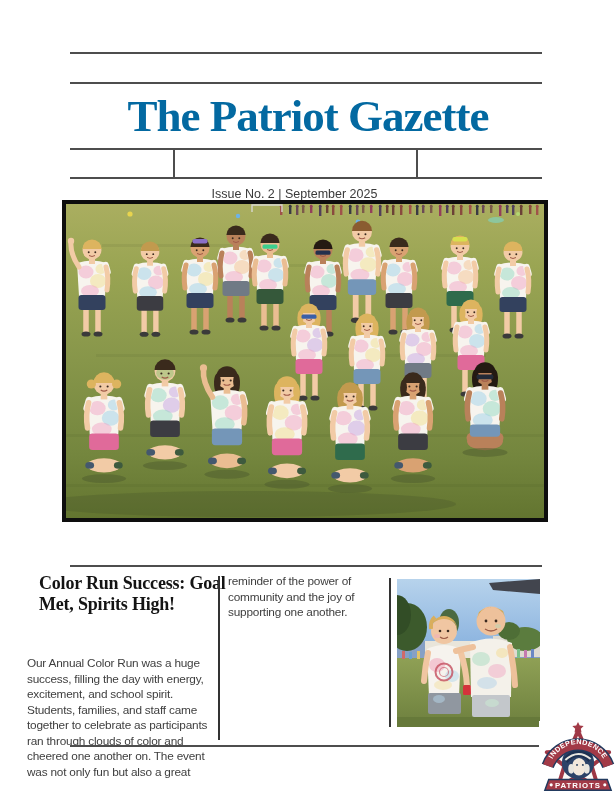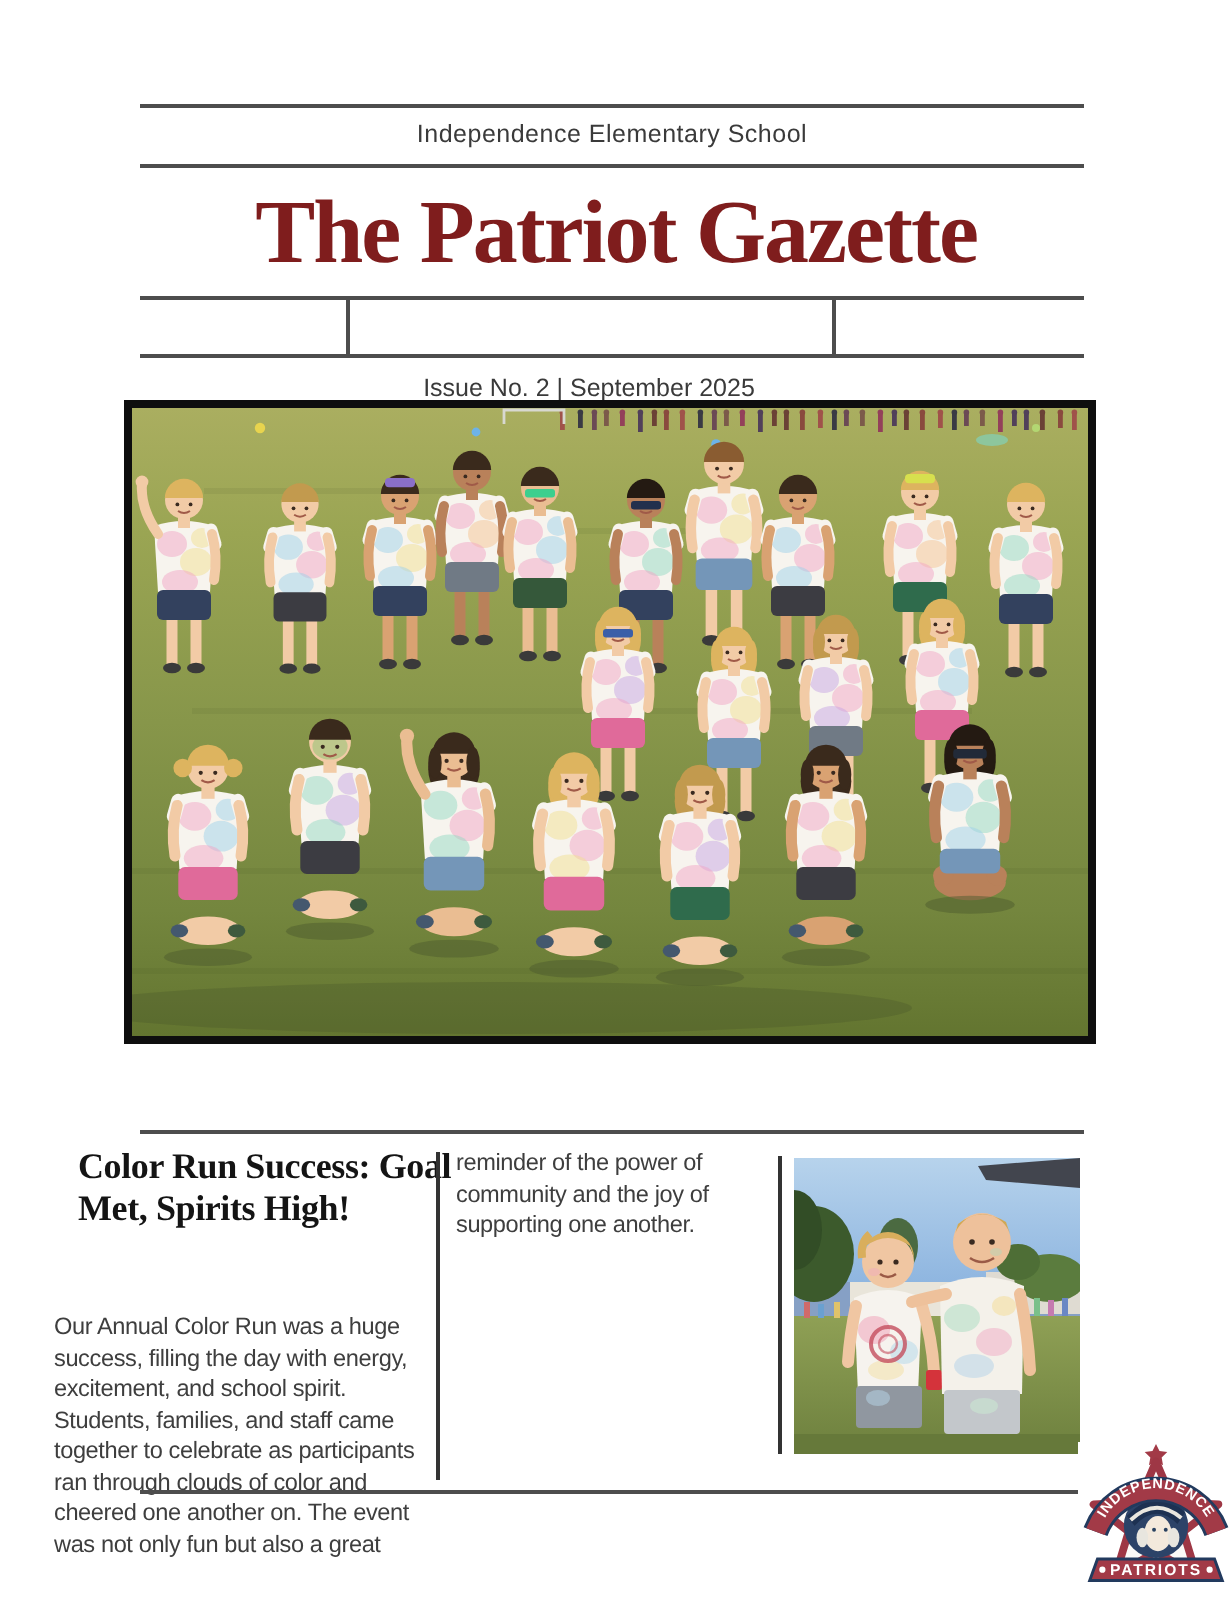--- a/index.html
+++ b/index.html
@@ -4,21 +4,21 @@
 <style>
   html,body{margin:0;padding:0;background:#ffffff;}
   .page{position:relative;width:616px;height:800px;background:#fff;overflow:hidden;
         font-family:"Liberation Sans",sans-serif;color:#3e3e3e;}
   .rule{position:absolute;left:70px;width:472px;height:2px;background:#4d4d4d;}
   .vseg{position:absolute;width:2px;background:#4d4d4d;}
   .school-name{position:absolute;left:70px;width:472px;top:60px;text-align:center;
         font-size:12.5px;letter-spacing:.25px;color:#3a3a3a;}
   .masthead-title{position:absolute;left:0;width:616px;top:88px;text-align:center;
         font-family:"Liberation Serif",serif;font-weight:700;font-size:45px;
-        letter-spacing:-1px;color:#7f1d1d;line-height:56px;}
+        letter-spacing:-1px;color:#0369a1;line-height:56px;}
   .issue-line{position:absolute;left:173px;width:243px;top:156px;text-align:center;
         font-size:12.5px;color:#3a3a3a;margin-top:31px;}
   .main-photo{position:absolute;left:62px;top:200px;width:486px;height:322px;
         border:4px solid #0e0e0e;box-sizing:border-box;background:#93a050;}
   .main-photo svg{display:block;width:478px;height:314px;}
   .vdivider{position:absolute;width:1.5px;background:#333;}
   .headline{position:absolute;left:39px;top:573px;width:190px;
         font-family:"Liberation Serif",serif;font-weight:700;font-size:18px;
         line-height:21px;color:#141414;letter-spacing:-.2px;}
   .bodytext{font-size:11.8px;line-height:15.5px;letter-spacing:-.2px;color:#3e3e3e;}
@@ -30,21 +30,20 @@
   .footer-tagline{position:absolute;left:70px;width:472px;top:757px;text-align:center;
         font-weight:700;font-size:18px;letter-spacing:-.3px;color:#1c1c1c;}
   .logo{position:absolute;left:539px;top:721px;width:78px;height:78px;}
 </style>
 </head>
 <body>
 
 <div class="page">
 
   <div class="rule" style="top:52px"></div>
-  <div class="school-name">Independence Elementary School</div>
   <div class="rule" style="top:82px"></div>
   <h1 class="masthead-title" style="margin:0">The Patriot Gazette</h1>
   <div class="rule" style="top:148px"></div>
   <div class="vseg" style="left:173px;top:148px;height:31px"></div>
   <div class="vseg" style="left:416px;top:148px;height:31px"></div>
   <div class="issue-line">Issue No. 2 | September 2025</div>
   <div class="rule" style="top:177px"></div>
 
   <div class="main-photo">
     <svg id="mainPhotoSvg" viewBox="0 0 478 314" preserveAspectRatio="none">

